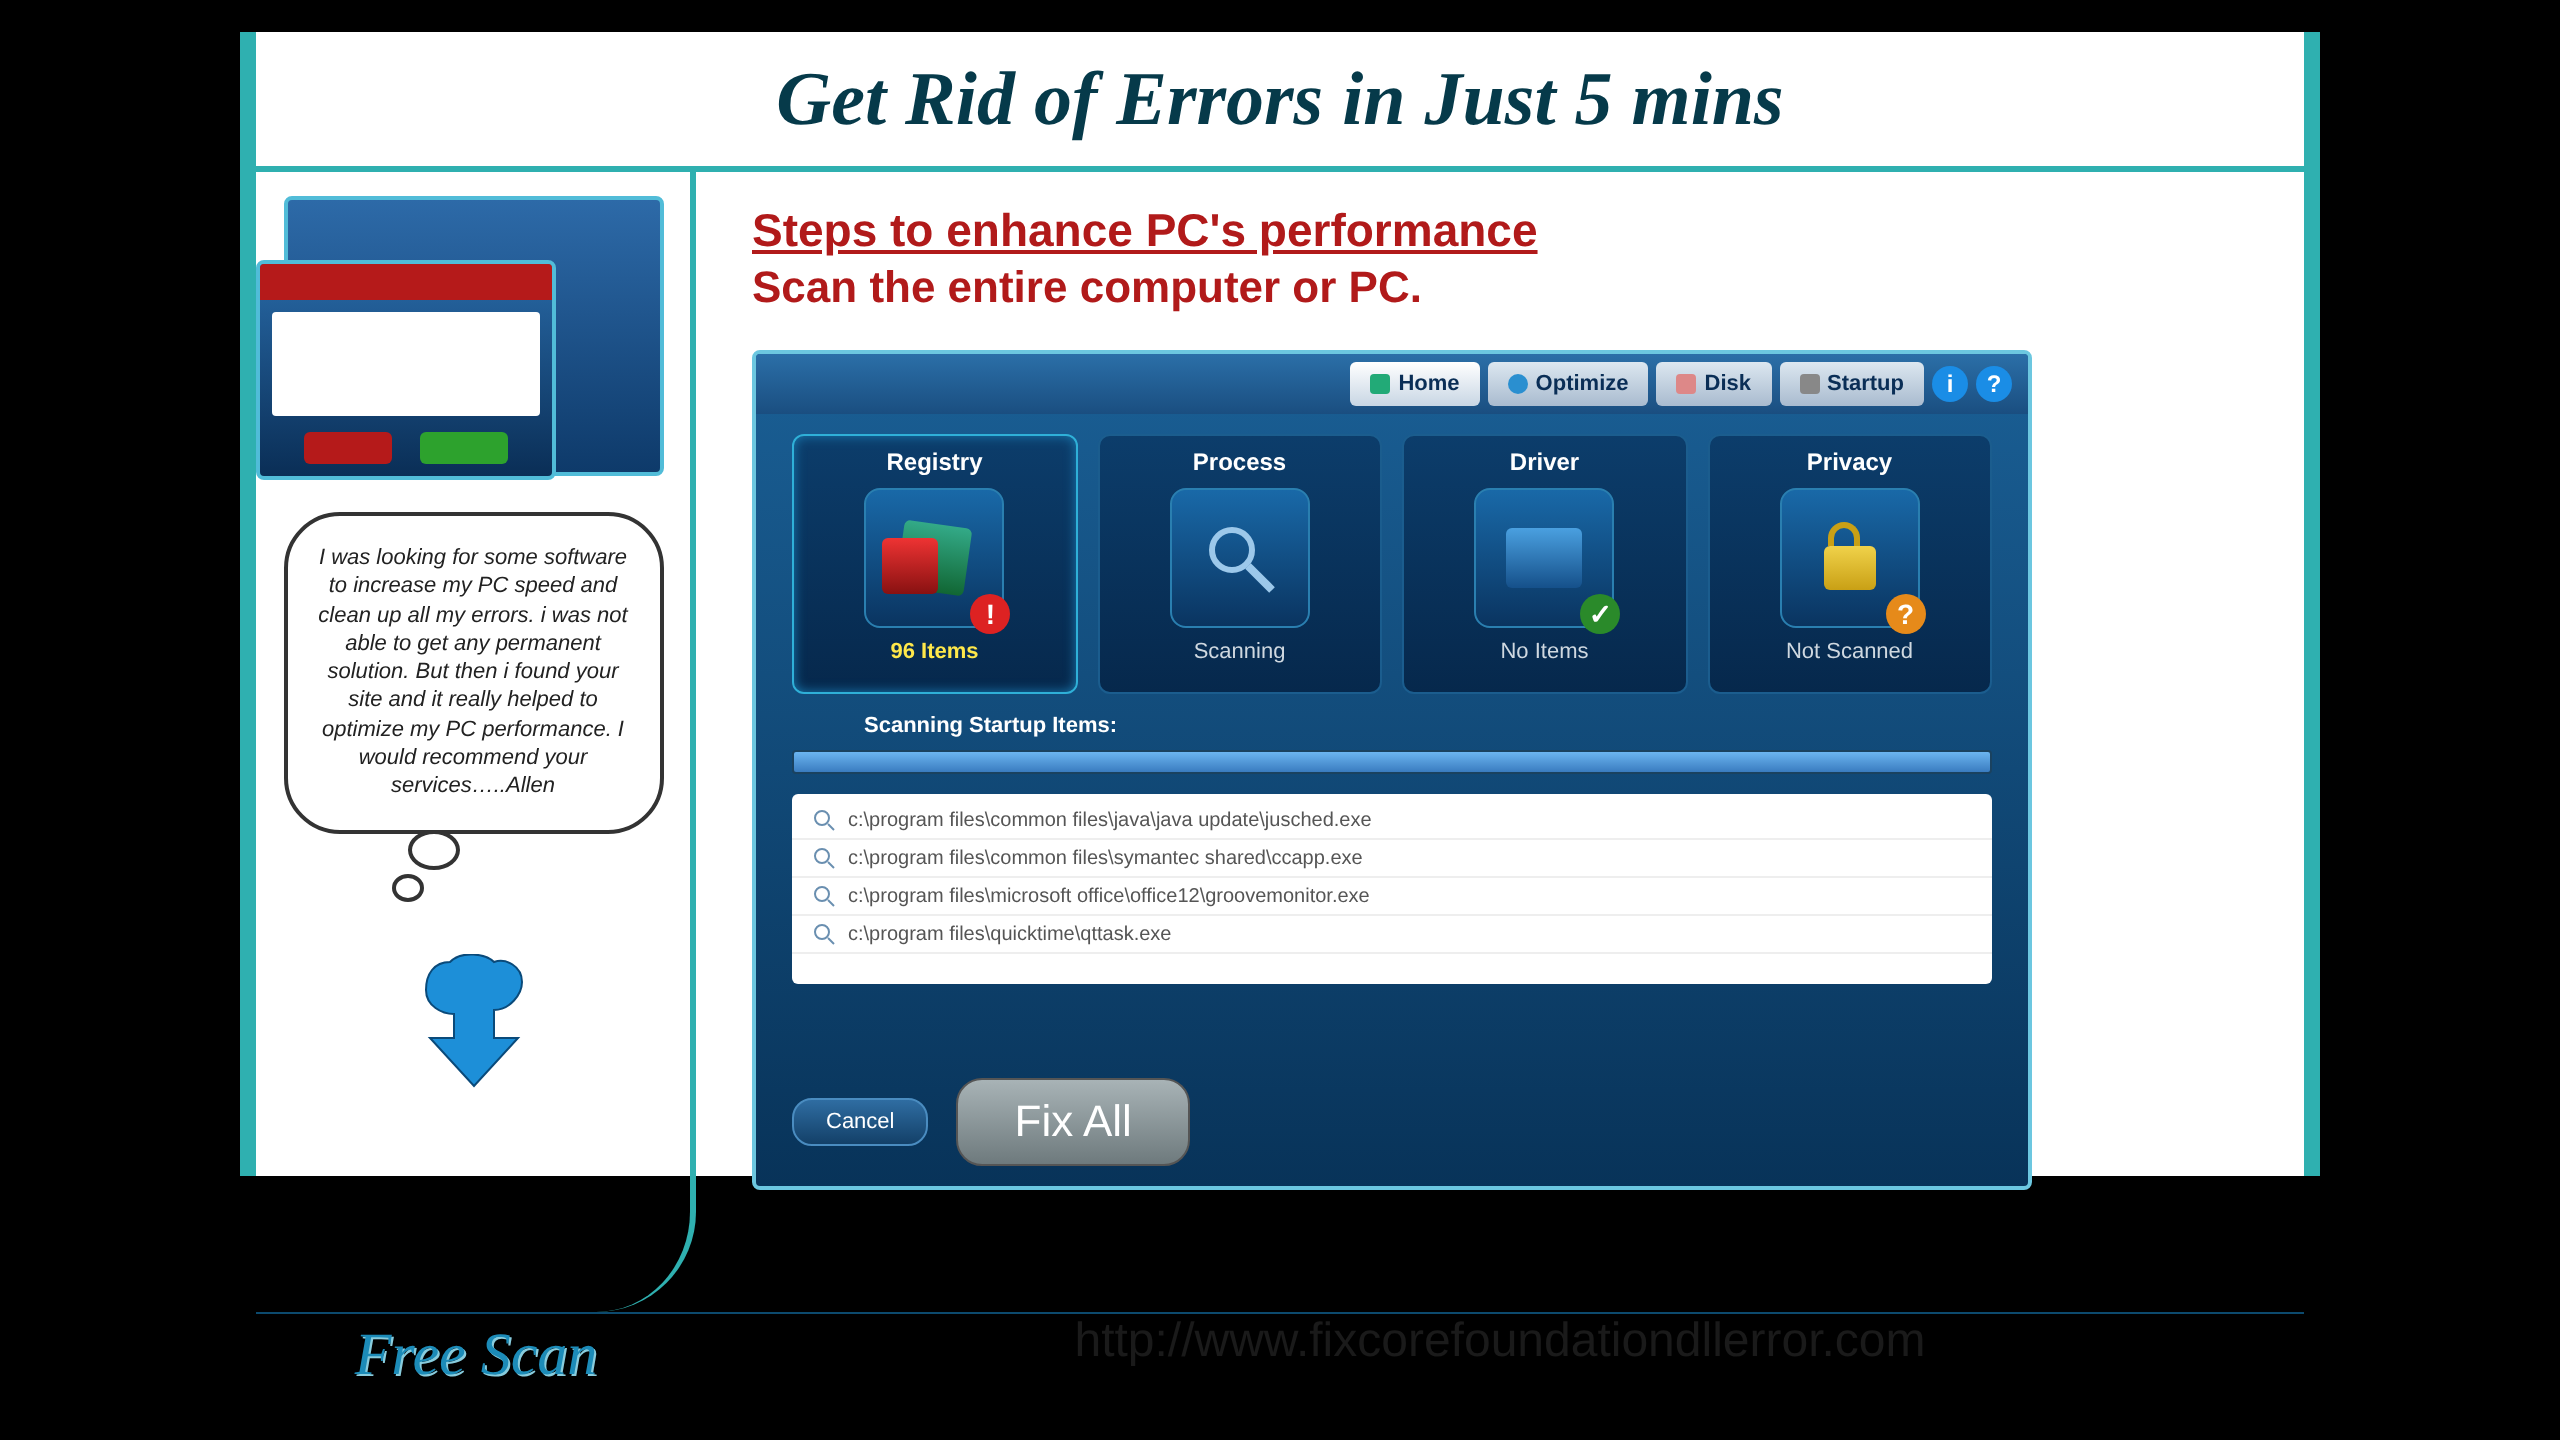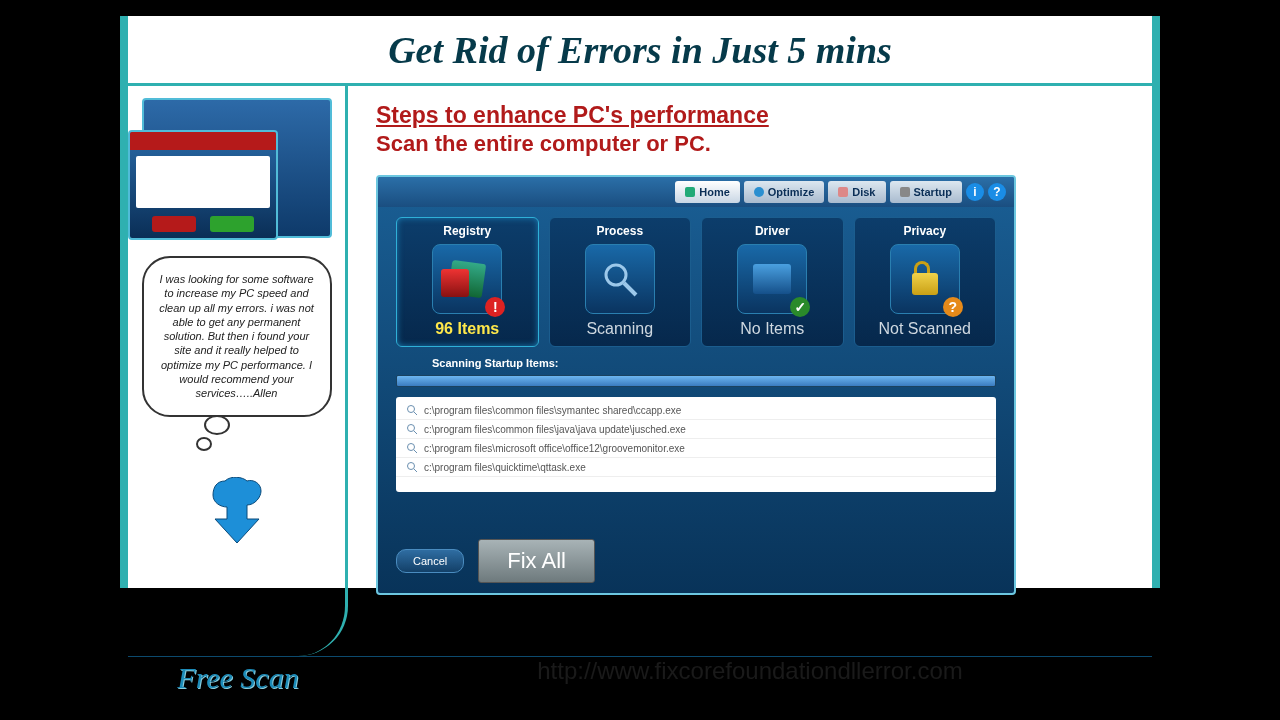--- a/index.html
+++ b/index.html
@@ -156,21 +156,21 @@
   }
   .tile.active { border: 1px solid #2fb0d8; box-shadow: 0 0 6px #1a7ab0 inset; }
   .tile-title { color:#fff; font-size:12px; font-weight:bold; margin-bottom:6px;}
   .tile-icon {
     width:70px; height:70px; border-radius:8px;
     background: linear-gradient(#1969a8,#0a3460);
     border:1px solid #2a7fb0;
     position:relative;
     display:flex;align-items:center;justify-content:center;
   }
-  .tile-status { font-size:16px; margin-top:6px; color:#ffe84a; font-weight:bold;}
+  .tile-status { font-size:11px; margin-top:6px; color:#ffe84a; font-weight:bold;}
   .tile-status.gray { color:#cfd8e0; font-weight:normal;}
   .scan-section { padding: 0 18px; }
   .scan-label { color:#fff; font-size:11px; font-weight:bold;margin-left:36px;}
   .scan-path { color:#fff; font-size:10px; margin-top:2px;}
   .progress {
     height:12px; margin-top:6px;
     background: linear-gradient(#6cb5f0,#3a7cc0);
     border:1px solid #1a4260;
     border-radius:2px;
     position:relative;
@@ -204,21 +204,21 @@
     border:2px solid #300;
     border-radius: 18px;
     padding: 4px 22px;
     text-align:center;
   }
   .detected .lbl { color:#fff; font-size:11px; font-weight:bold;}
   .detected .cnt { color:#ffed3a; font-size:20px; font-weight:bold; line-height:1;}
   .fixall {
     background: linear-gradient(#a8b3b6,#6e7a7d);
     border:1px solid #555; color:#fff;
-    font-size:22px; padding:8px 28px; border-radius:3px;
+    font-size:22px; padding:8px 28px; border-radius:13px;
   }
   .footer {
     border-top: 1px solid #0c4a6e;
     height: 76px;
     display:flex; align-items:flex-start; justify-content:center;
   }
   .sidebar-footer {
     width:220px; text-align:center;
   }
   .url {
@@ -329,28 +329,28 @@
           <div class="scan-label">Scanning Startup Items:</div>
           <div class="progress"></div>
         </div>
 
         <div class="file-list">
           <div class="file-row">
               <svg class="mag" viewBox="0 0 12 12">
                 <circle cx="5" cy="5" r="3.5" fill="none" stroke="currentColor"></circle>
                 <line x1="8" y1="8" x2="11" y2="11" stroke="currentColor"></line>
               </svg>
-              <span>c:\program files\common files\symantec shared\ccapp.exe</span>
+              <span>c:\program files\common files\java\java update\jusched.exe</span>
             </div>
           <div class="file-row">
               <svg class="mag" viewBox="0 0 12 12">
                 <circle cx="5" cy="5" r="3.5" fill="none" stroke="currentColor"></circle>
                 <line x1="8" y1="8" x2="11" y2="11" stroke="currentColor"></line>
               </svg>
-              <span>c:\program files\common files\java\java update\jusched.exe</span>
+              <span>c:\program files\common files\symantec shared\ccapp.exe</span>
             </div>
           <div class="file-row">
               <svg class="mag" viewBox="0 0 12 12">
                 <circle cx="5" cy="5" r="3.5" fill="none" stroke="currentColor"></circle>
                 <line x1="8" y1="8" x2="11" y2="11" stroke="currentColor"></line>
               </svg>
               <span>c:\program files\microsoft office\office12\groovemonitor.exe</span>
             </div>
           <div class="file-row">
               <svg class="mag" viewBox="0 0 12 12">

